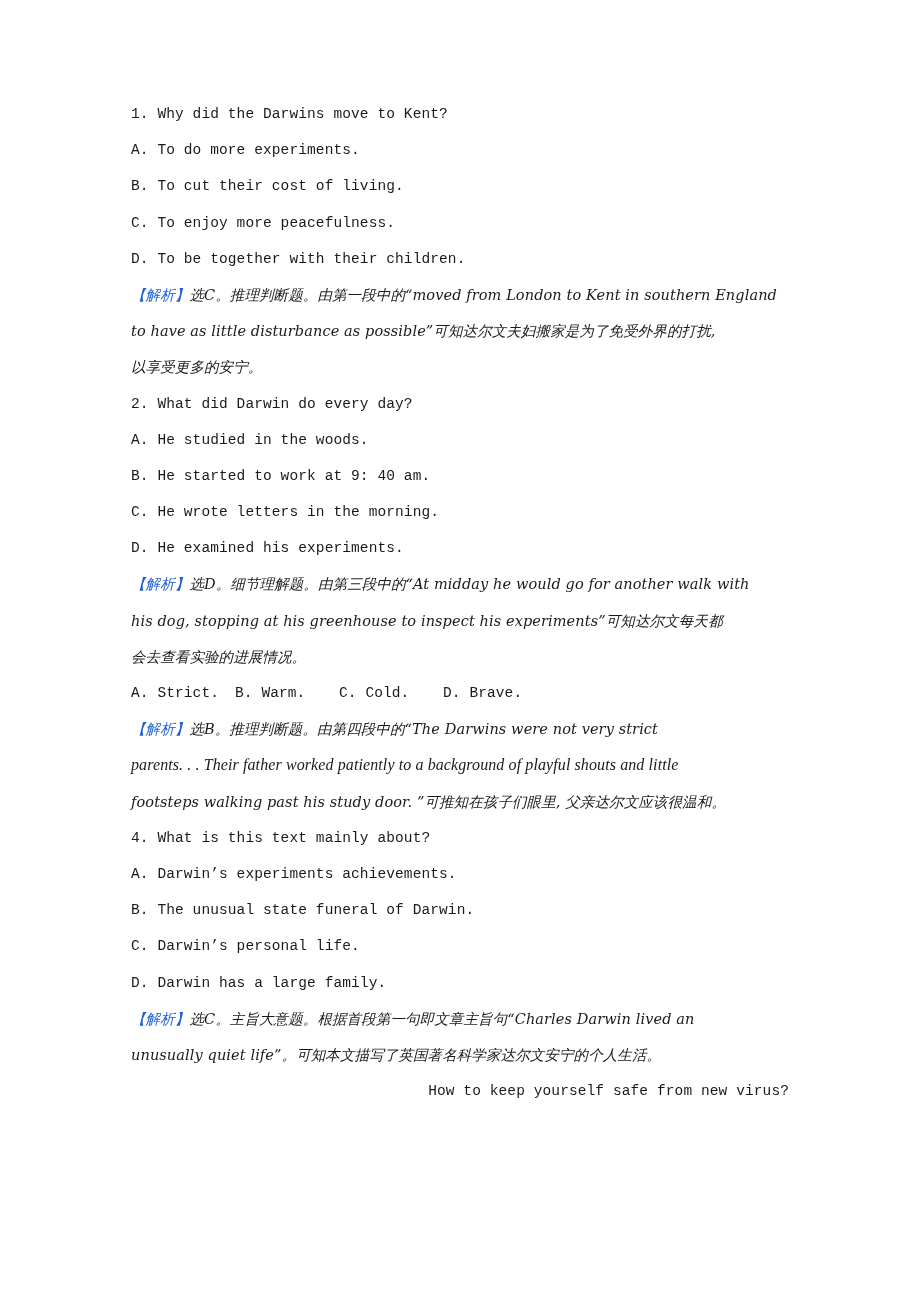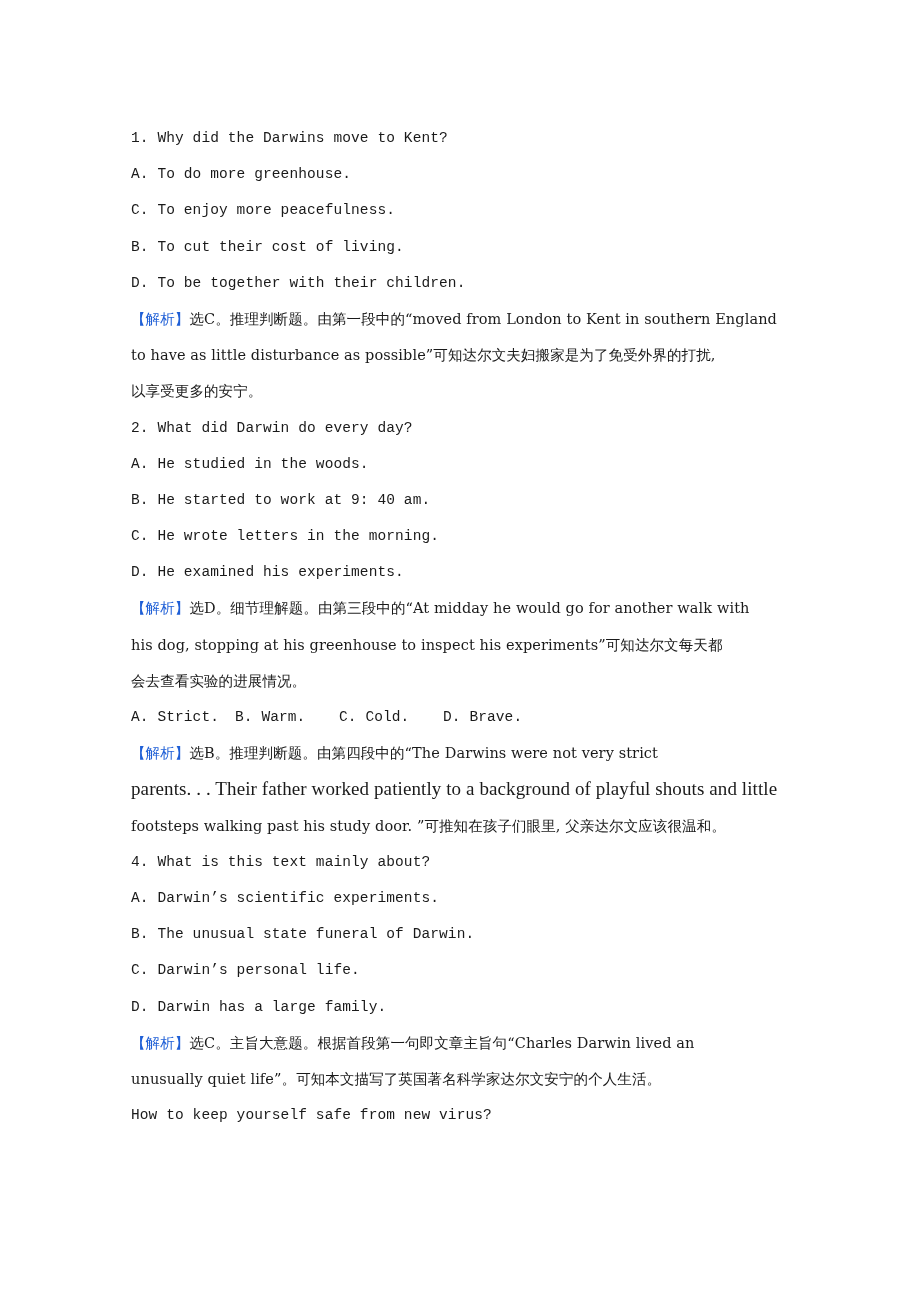--- a/index.html
+++ b/index.html
@@ -11,60 +11,61 @@
       width: 920px;
       height: 1302px;
       position: relative;
       overflow: hidden;
       font-family: "Liberation Mono", "DejaVu Sans Mono", monospace;
       color: #1a1a1a;
     }
     .page {
       position: absolute;
       left: 131px;
-      top: 120px;
+      top: 96px;
       width: 690px;
     }
     .line {
       font-size: 14.5px;
       line-height: 36.2px;
       height: 36.2px;
       white-space: nowrap;
       letter-spacing: 0.1px;
     }
     .cjk {
       font-family: "DejaVu Serif", "Liberation Serif", serif;
+      font-style: italic;
     }
     .tag {
       color: #1f5fd6;
       font-family: "DejaVu Sans", sans-serif;
       font-size: 14.5px;
     }
     .choice-row span.opt {
       display: inline-block;
       width: 104px;
     }
     .centered {
-      text-align: left;
+      text-align: right;
       width: 658px;
     }
     .prop {
       font-family: "Liberation Serif", "DejaVu Serif", serif;
-      font-size: 19px;
+      font-size: 16px;
     }
   </style>
 </head>
 <body>
 
 <div class="page">
 
   <div class="line">1. Why did the Darwins move to Kent?</div>
-  <div class="line">A. To do more greenhouse.</div>
+  <div class="line">A. To do more experiments.</div>
+  <div class="line">B. To cut their cost of living.</div>
   <div class="line">C. To enjoy more peacefulness.</div>
-  <div class="line">B. To cut their cost of living.</div>
   <div class="line">D. To be together with their children.</div>
   <div class="line cjk"><span class="tag">【解析】</span><span>选C。推理判断题。由第一段中的“moved from London to Kent in southern England</span></div>
   <div class="line cjk">to have as little disturbance as possible”可知达尔文夫妇搬家是为了免受外界的打扰,</div>
   <div class="line cjk">以享受更多的安宁。</div>
 
   <div class="line">2. What did Darwin do every day?</div>
   <div class="line">A. He studied in the woods.</div>
   <div class="line">B. He started to work at 9: 40 am.</div>
   <div class="line">C. He wrote letters in the morning.</div>
   <div class="line">D. He examined his experiments.</div>
@@ -73,21 +74,21 @@
   <div class="line cjk">会去查看实验的进展情况。</div>
 
   <div class="line choice-row">
     <span class="opt">A. Strict.</span><span class="opt">B. Warm.</span><span class="opt">C. Cold.</span><span class="opt">D. Brave.</span>
   </div>
   <div class="line cjk"><span class="tag">【解析】</span><span>选B。推理判断题。由第四段中的“The Darwins were not very strict</span></div>
   <div class="line cjk prop">parents. . . Their father worked patiently to a background of playful shouts and little</div>
   <div class="line cjk">footsteps walking past his study door. ”可推知在孩子们眼里, 父亲达尔文应该很温和。</div>
 
   <div class="line">4. What is this text mainly about?</div>
-  <div class="line">A. Darwin’s scientific experiments.</div>
+  <div class="line">A. Darwin’s experiments achievements.</div>
   <div class="line">B. The unusual state funeral of Darwin.</div>
   <div class="line">C. Darwin’s personal life.</div>
   <div class="line">D. Darwin has a large family.</div>
   <div class="line cjk"><span class="tag">【解析】</span><span>选C。主旨大意题。根据首段第一句即文章主旨句“Charles Darwin lived an</span></div>
   <div class="line cjk">unusually quiet life”。可知本文描写了英国著名科学家达尔文安宁的个人生活。</div>
 
   <div class="line centered">How to keep yourself safe from new virus?</div>
 
 </div>
 

